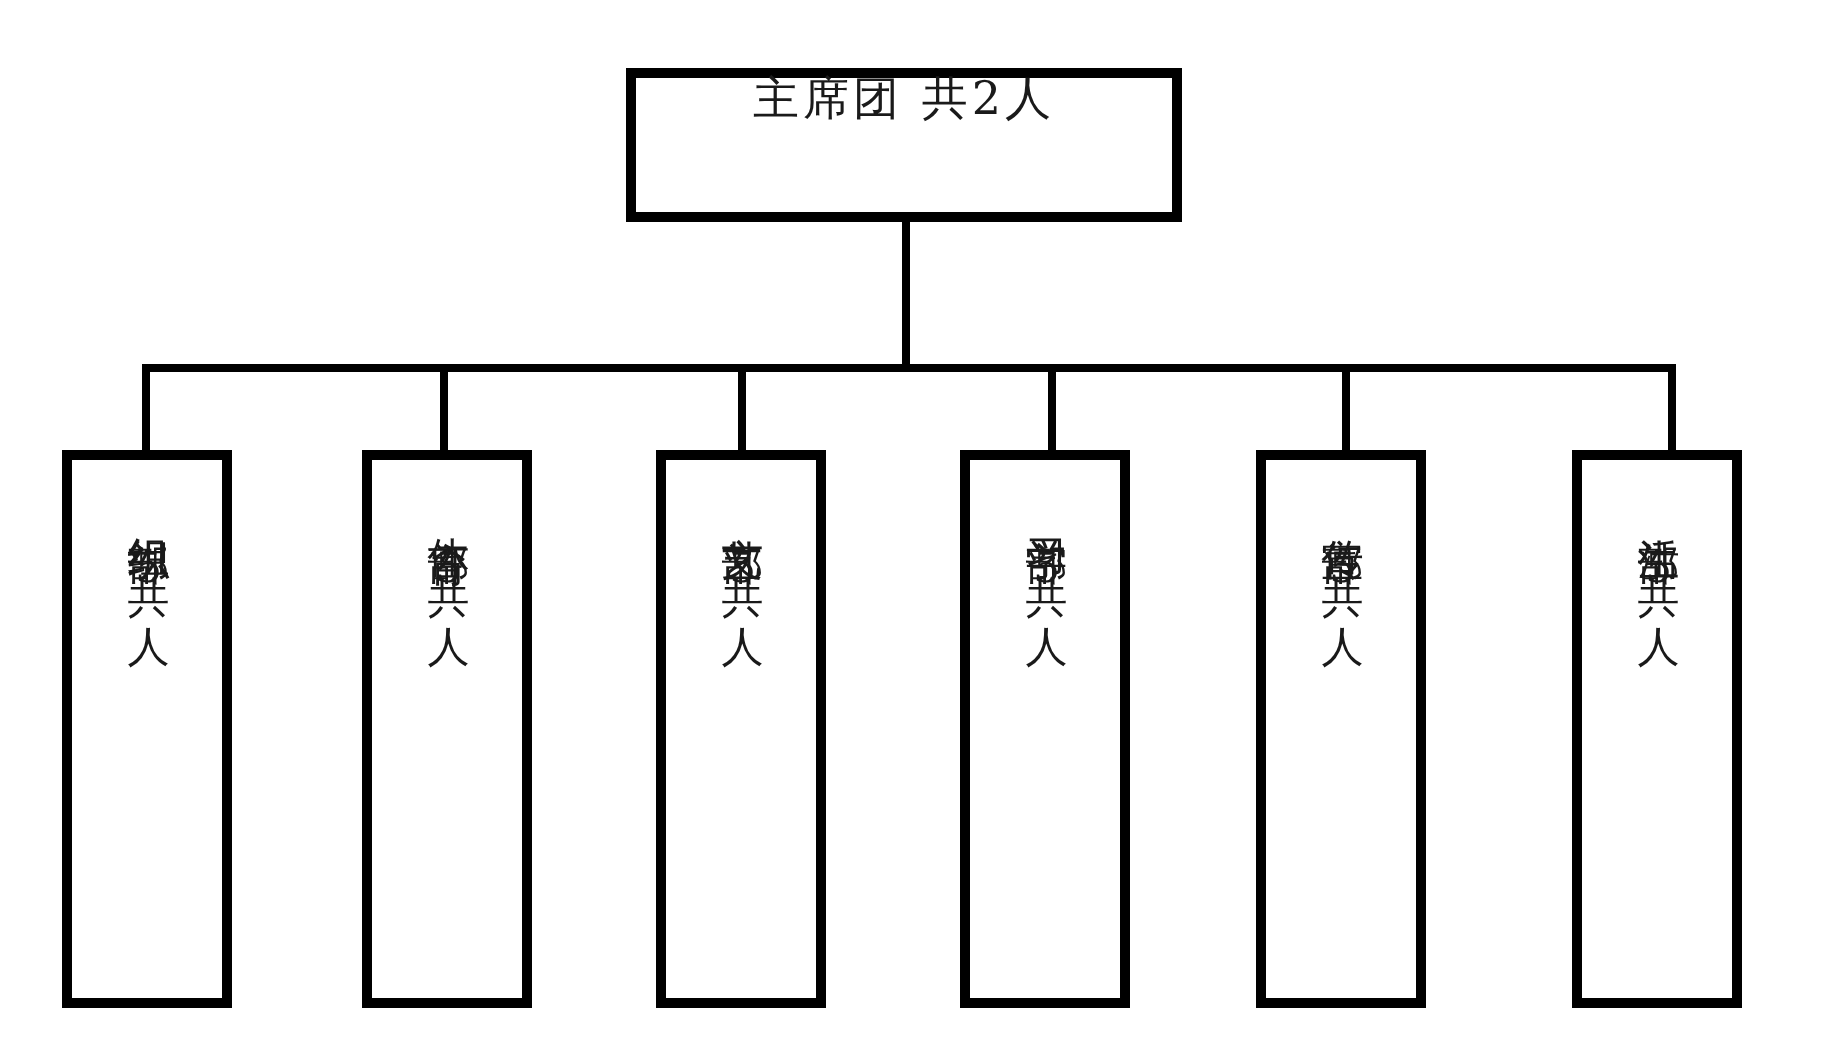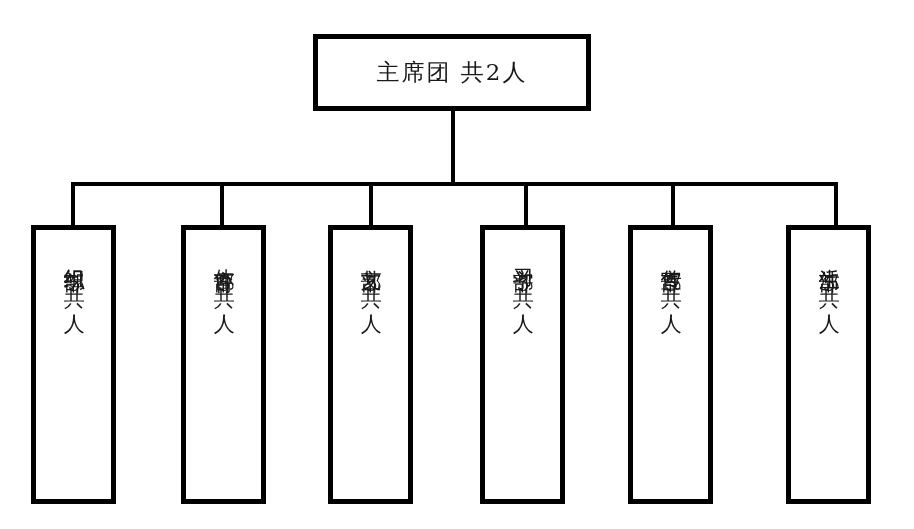--- a/index.html
+++ b/index.html
@@ -25,21 +25,20 @@
     border: 5px solid #000000;
     background: #ffffff;
   }
 
   .root-box {
     left: 313px;
     top: 34px;
     width: 278px;
     height: 77px;
     display: flex;
-    align-items: center;
     justify-content: center;
   }
   .root-label {
     font-size: 23px;
     line-height: 1;
     color: #1a1a1a;
     letter-spacing: 2px;
     white-space: nowrap;
     font-family: "DejaVu Serif", "Liberation Serif", serif;
   }

